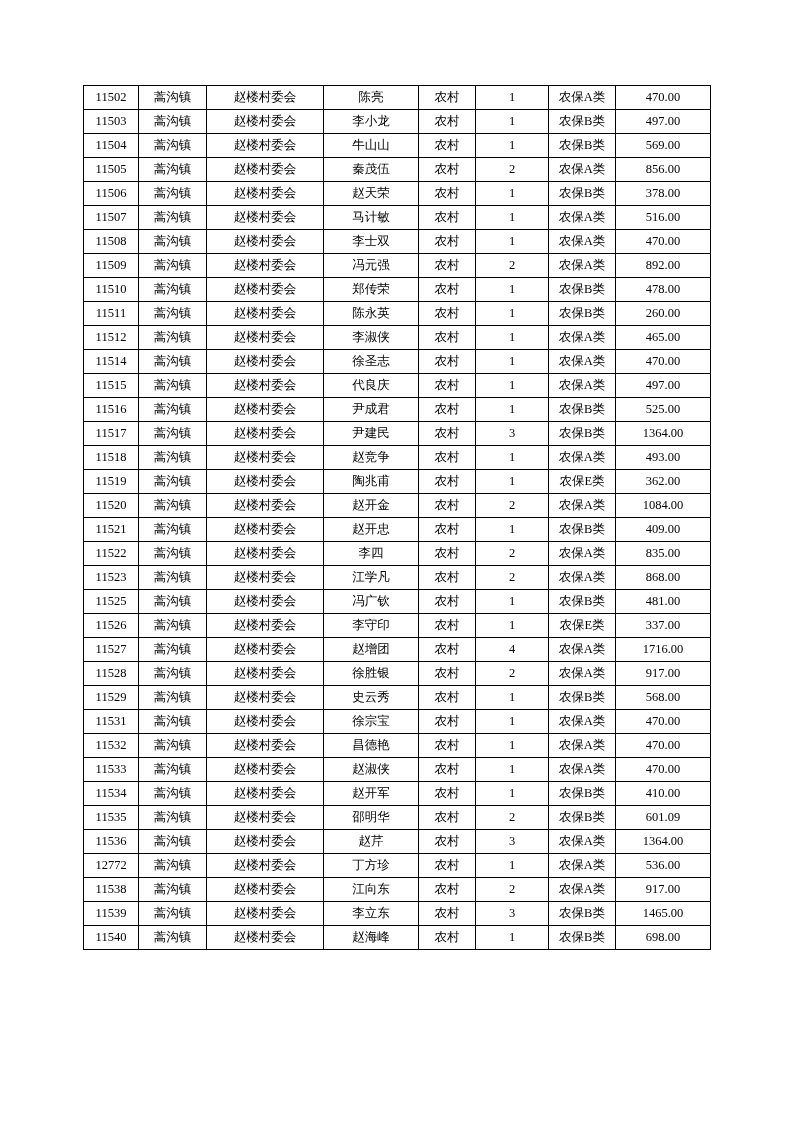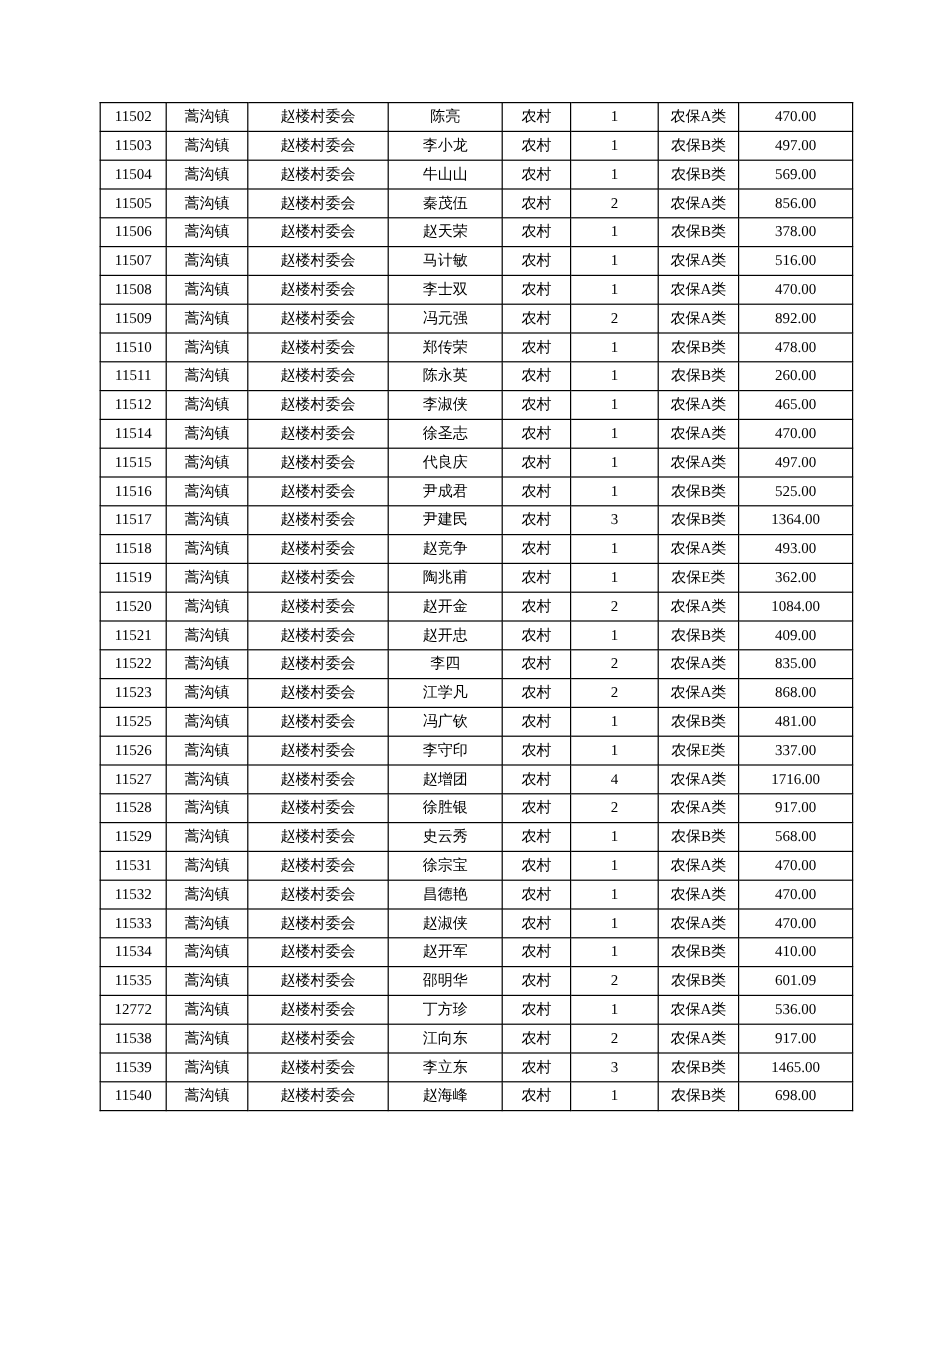--- a/index.html
+++ b/index.html
@@ -371,20 +371,30 @@
           <td>11535</td>
           <td>蒿沟镇</td>
           <td>赵楼村委会</td>
           <td>邵明华</td>
           <td>农村</td>
           <td>2</td>
           <td>农保B类</td>
           <td class="right">601.09</td>
         </tr>
         <tr>
+          <td>11536</td>
+          <td>蒿沟镇</td>
+          <td>赵楼村委会</td>
+          <td>赵芹</td>
+          <td>农村</td>
+          <td>3</td>
+          <td>农保A类</td>
+          <td class="right">1364.00</td>
+        </tr>
+        <tr>
           <td>12772</td>
           <td>蒿沟镇</td>
           <td>赵楼村委会</td>
           <td>丁方珍</td>
           <td>农村</td>
           <td>1</td>
           <td>农保A类</td>
           <td class="right">536.00</td>
         </tr>
         <tr>

